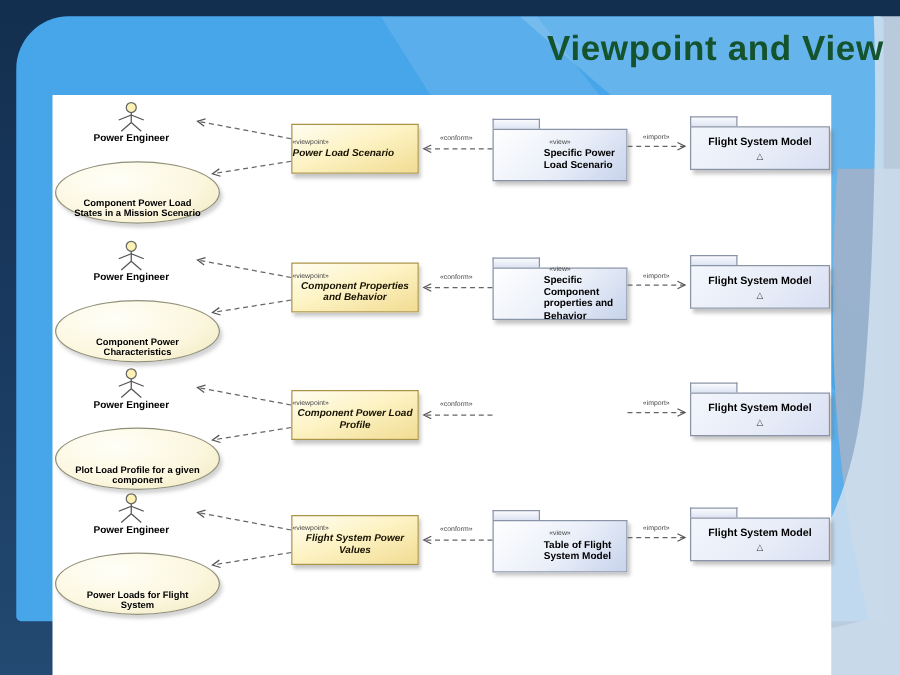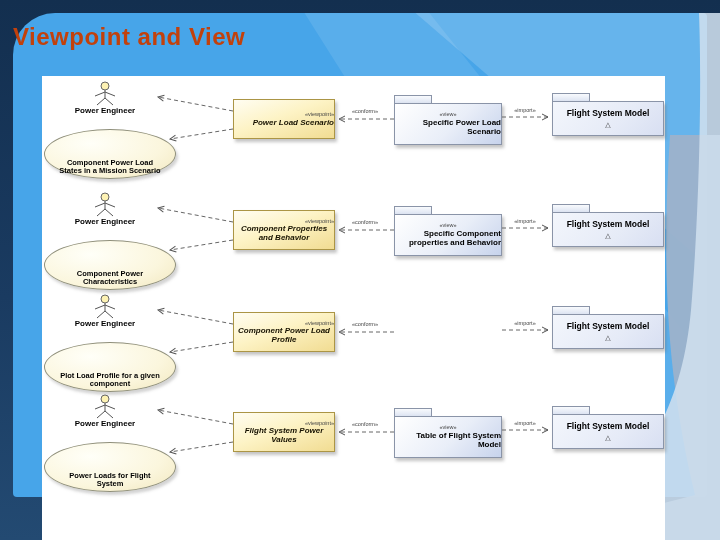--- a/index.html
+++ b/index.html
@@ -8,22 +8,22 @@
 
   .slide{position:absolute;left:13px;top:13px;width:694px;height:484px;
     background:#47a5e9;border-radius:42px 4px 4px 4px;overflow:hidden;z-index:1;}
   .hl1{position:absolute;left:0;top:0;width:100%;height:100%;
     background:rgba(255,255,255,.17);clip-path:polygon(58% 0,100% 0,100% 52%);}
   .hl2{position:absolute;left:0;top:0;width:100%;height:100%;
     background:rgba(255,255,255,.10);clip-path:polygon(42% 0,60% 0,100% 72%,100% 100%,86% 100%);}
 
   .swoosh{position:absolute;left:0;top:0;z-index:2;pointer-events:none;}
 
-  .title{position:absolute;left:13px;top:23px;width:694px;text-align:left;
-    color:#c2410c;font-size:24px;font-weight:bold;letter-spacing:.5px;z-index:4;}
+  .title{position:absolute;left:13px;top:23px;width:694px;text-align:right;
+    color:#14532d;font-size:28px;font-weight:bold;letter-spacing:.5px;z-index:4;}
 
   .canvas{position:absolute;left:42px;top:76px;width:623px;height:487px;
     background:#ffffff;z-index:3;}
 
   .row{position:absolute;left:0;width:623px;height:100px;}
   .row1{top:5px}.row2{top:116px}.row3{top:218px}.row4{top:318px}
 
   .links{position:absolute;left:0;top:0;width:623px;height:100px;pointer-events:none;}
 
   .actor{position:absolute;left:40px;top:0;width:46px;height:26px;}
@@ -33,33 +33,33 @@
   .usecase{position:absolute;left:2px;top:48px;width:132px;height:50px;border-radius:50%;
     border:1px solid #8f8f7a;background:radial-gradient(ellipse at 35% 28%,#fffff8 0%,#fbf6dd 60%,#f1e7bd 100%);
     box-shadow:2px 3px 3px rgba(130,130,130,.35);
     display:flex;align-items:flex-end;justify-content:center;text-align:center;
     font-size:7.5px;font-weight:bold;line-height:1.15;color:#000;
     padding:2px 10px;box-sizing:border-box;}
 
   .vp{position:absolute;left:191px;top:18px;width:102px;height:40px;
     border:1px solid #ab9545;background:linear-gradient(160deg,#fffdf2 0%,#fdf3c5 45%,#f1dc92 100%);
     box-shadow:2px 3px 3px rgba(110,110,110,.4);
-    display:flex;flex-direction:column;align-items:flex-end;justify-content:center;box-sizing:border-box;}
+    display:flex;flex-direction:column;align-items:flex-start;justify-content:center;box-sizing:border-box;}
   .stereo{font-size:5.5px;color:#444;line-height:1.2;}
   .vp .name{font-size:8px;font-weight:bold;font-style:italic;text-align:center;line-height:1.15;color:#171200;}
 
   .pkg{position:absolute;}
   .pkg .tab{width:38px;height:8px;border:1px solid #8a94a8;border-bottom:none;
     background:linear-gradient(#f8fafd,#dde4f2);box-sizing:border-box;}
   .pkg .pbody{border:1px solid #8a94a8;box-shadow:2px 3px 3px rgba(110,110,110,.4);
     display:flex;flex-direction:column;align-items:center;justify-content:center;box-sizing:border-box;}
   .view-pkg{left:352px;top:14px;}
   .view-pkg .pbody{width:108px;height:42px;
     background:linear-gradient(135deg,#ffffff 0%,#e9eef8 55%,#c7d3ec 100%);}
-  .view-pkg .name{font-size:8px;font-weight:bold;text-align:right;line-height:1.2;color:#000;}
+  .view-pkg .name{font-size:8px;font-weight:bold;text-align:left;line-height:1.2;color:#000;margin-left:40px;}
   .model-pkg{left:510px;top:12px;}
   .model-pkg .pbody{width:112px;height:35px;flex-direction:column;gap:3px;
     background:linear-gradient(135deg,#f3f6fc 0%,#e6ebf7 60%,#d8dff2 100%);}
   .mname{font-size:8.5px;font-weight:bold;color:#000;}
   .tri{font-size:7px;color:#333;}
 
   .lbl{position:absolute;font-size:5.5px;color:#444;width:60px;text-align:center;}
   .lbl-conform{left:293px;top:27px;}
   .lbl-import{left:453px;top:26px;}
 </style>

